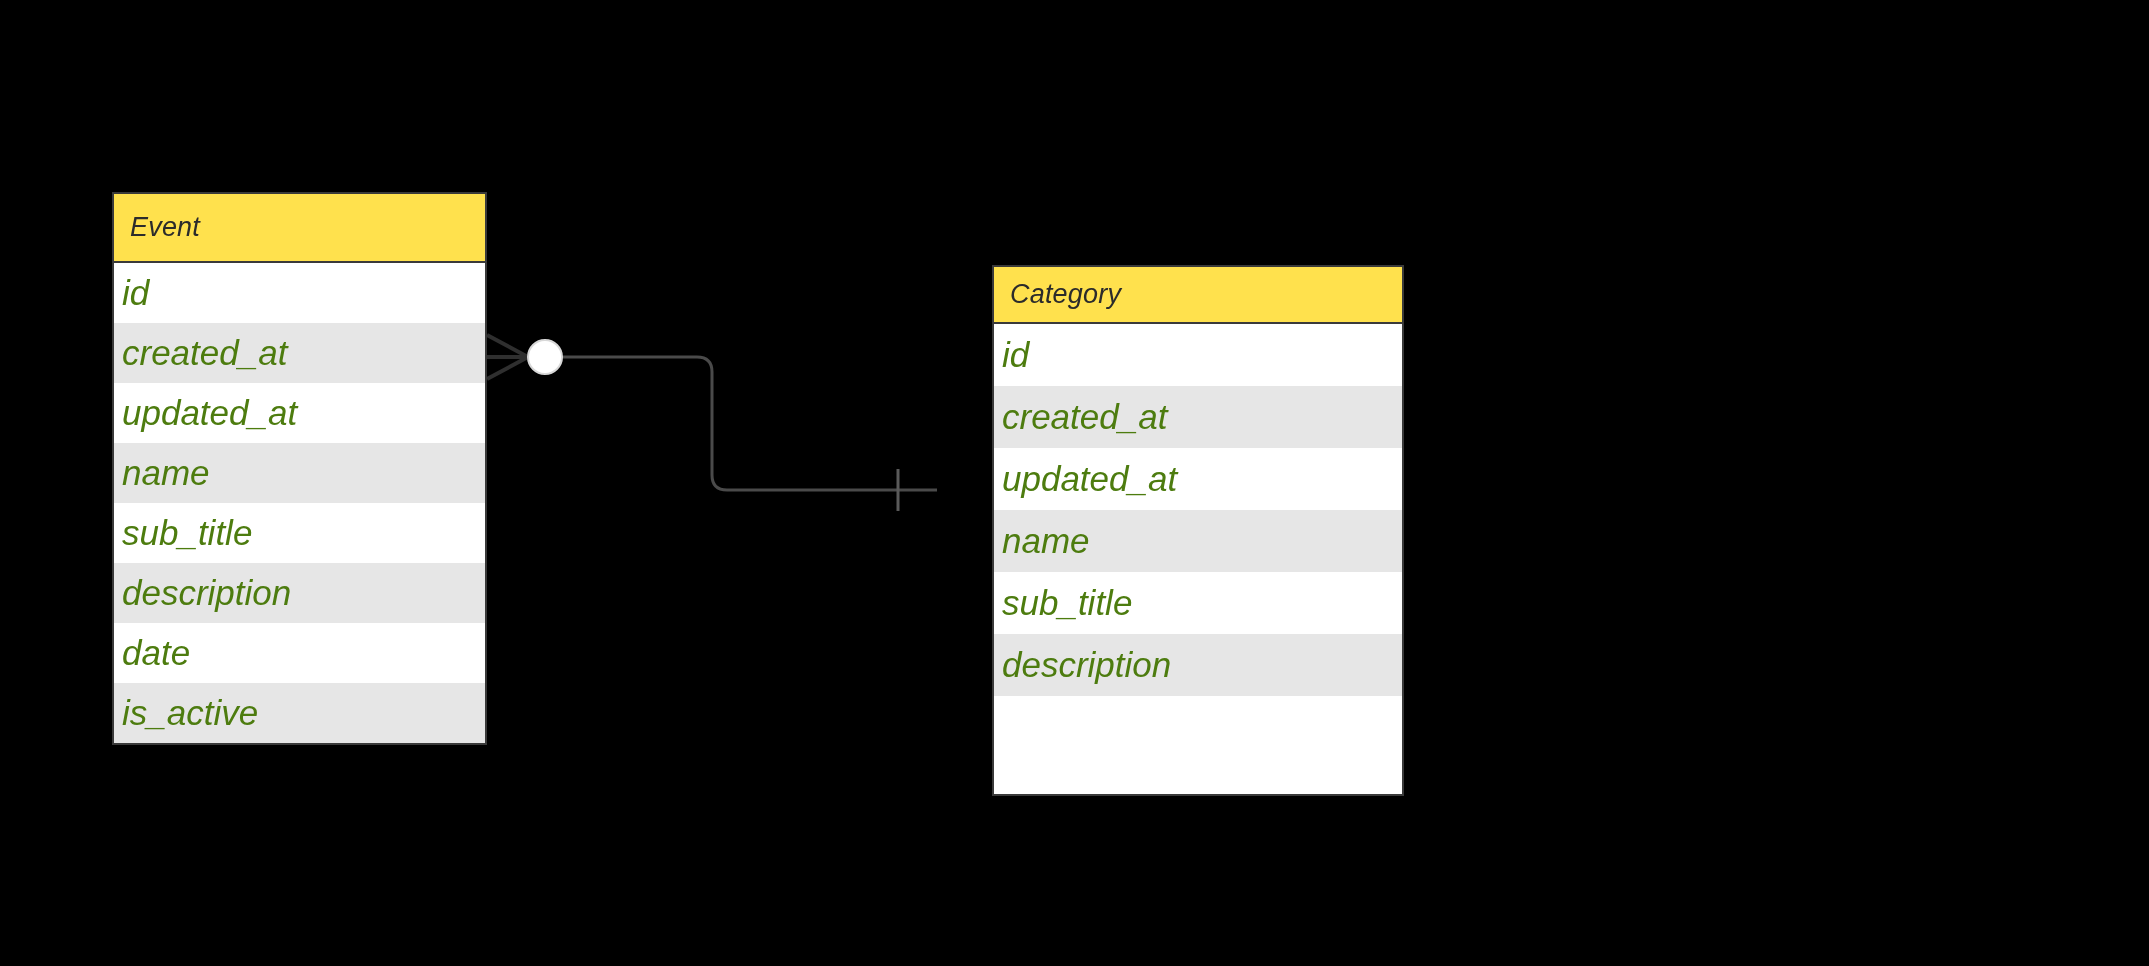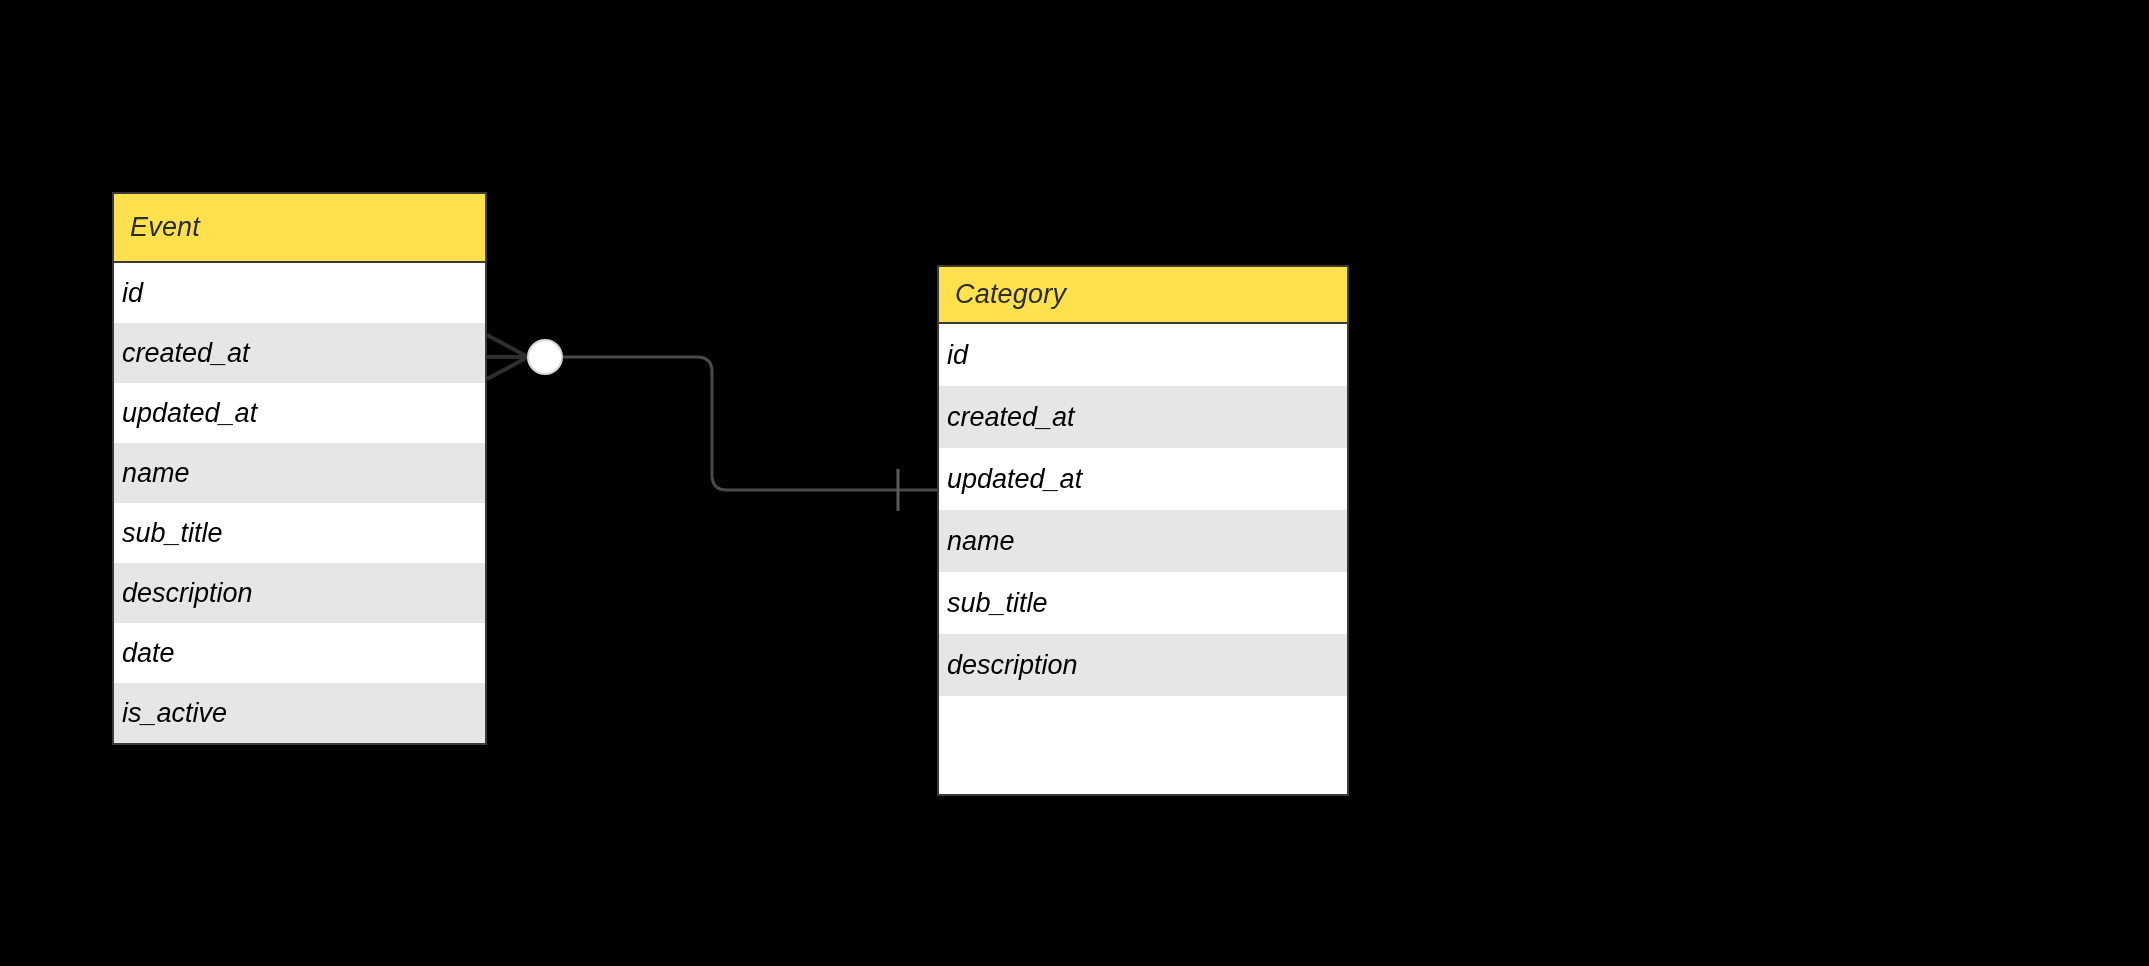--- a/index.html
+++ b/index.html
@@ -39,42 +39,42 @@
   }
   .entity-fields {
     display: block;
   }
   .entity-field {
     box-sizing: border-box;
     display: flex;
     align-items: center;
     padding-left: 8px;
     font-style: italic;
-    font-size: 27px;
-    color: #000000;
+    font-size: 35px;
+    color: #4d7c0f;
     white-space: nowrap;
     background: #ffffff;
   }
   .entity-field.alt {
     background: #e6e6e6;
   }
 
   
   #entity-event {
     left: 112px;
     top: 192px;
     width: 375px;
     height: 553px;
   }
   #entity-event .entity-header { height: 69px; }
   #entity-event .entity-field  { height: 60px; }
 
   
   #entity-category {
-    left: 937px;
+    left: 992px;
     top: 265px;
     width: 412px;
     height: 531px;
   }
   #entity-category .entity-header { height: 57px; }
   #entity-category .entity-field  { height: 62px; }
 
   
   #relationship-connector {
     position: absolute;

